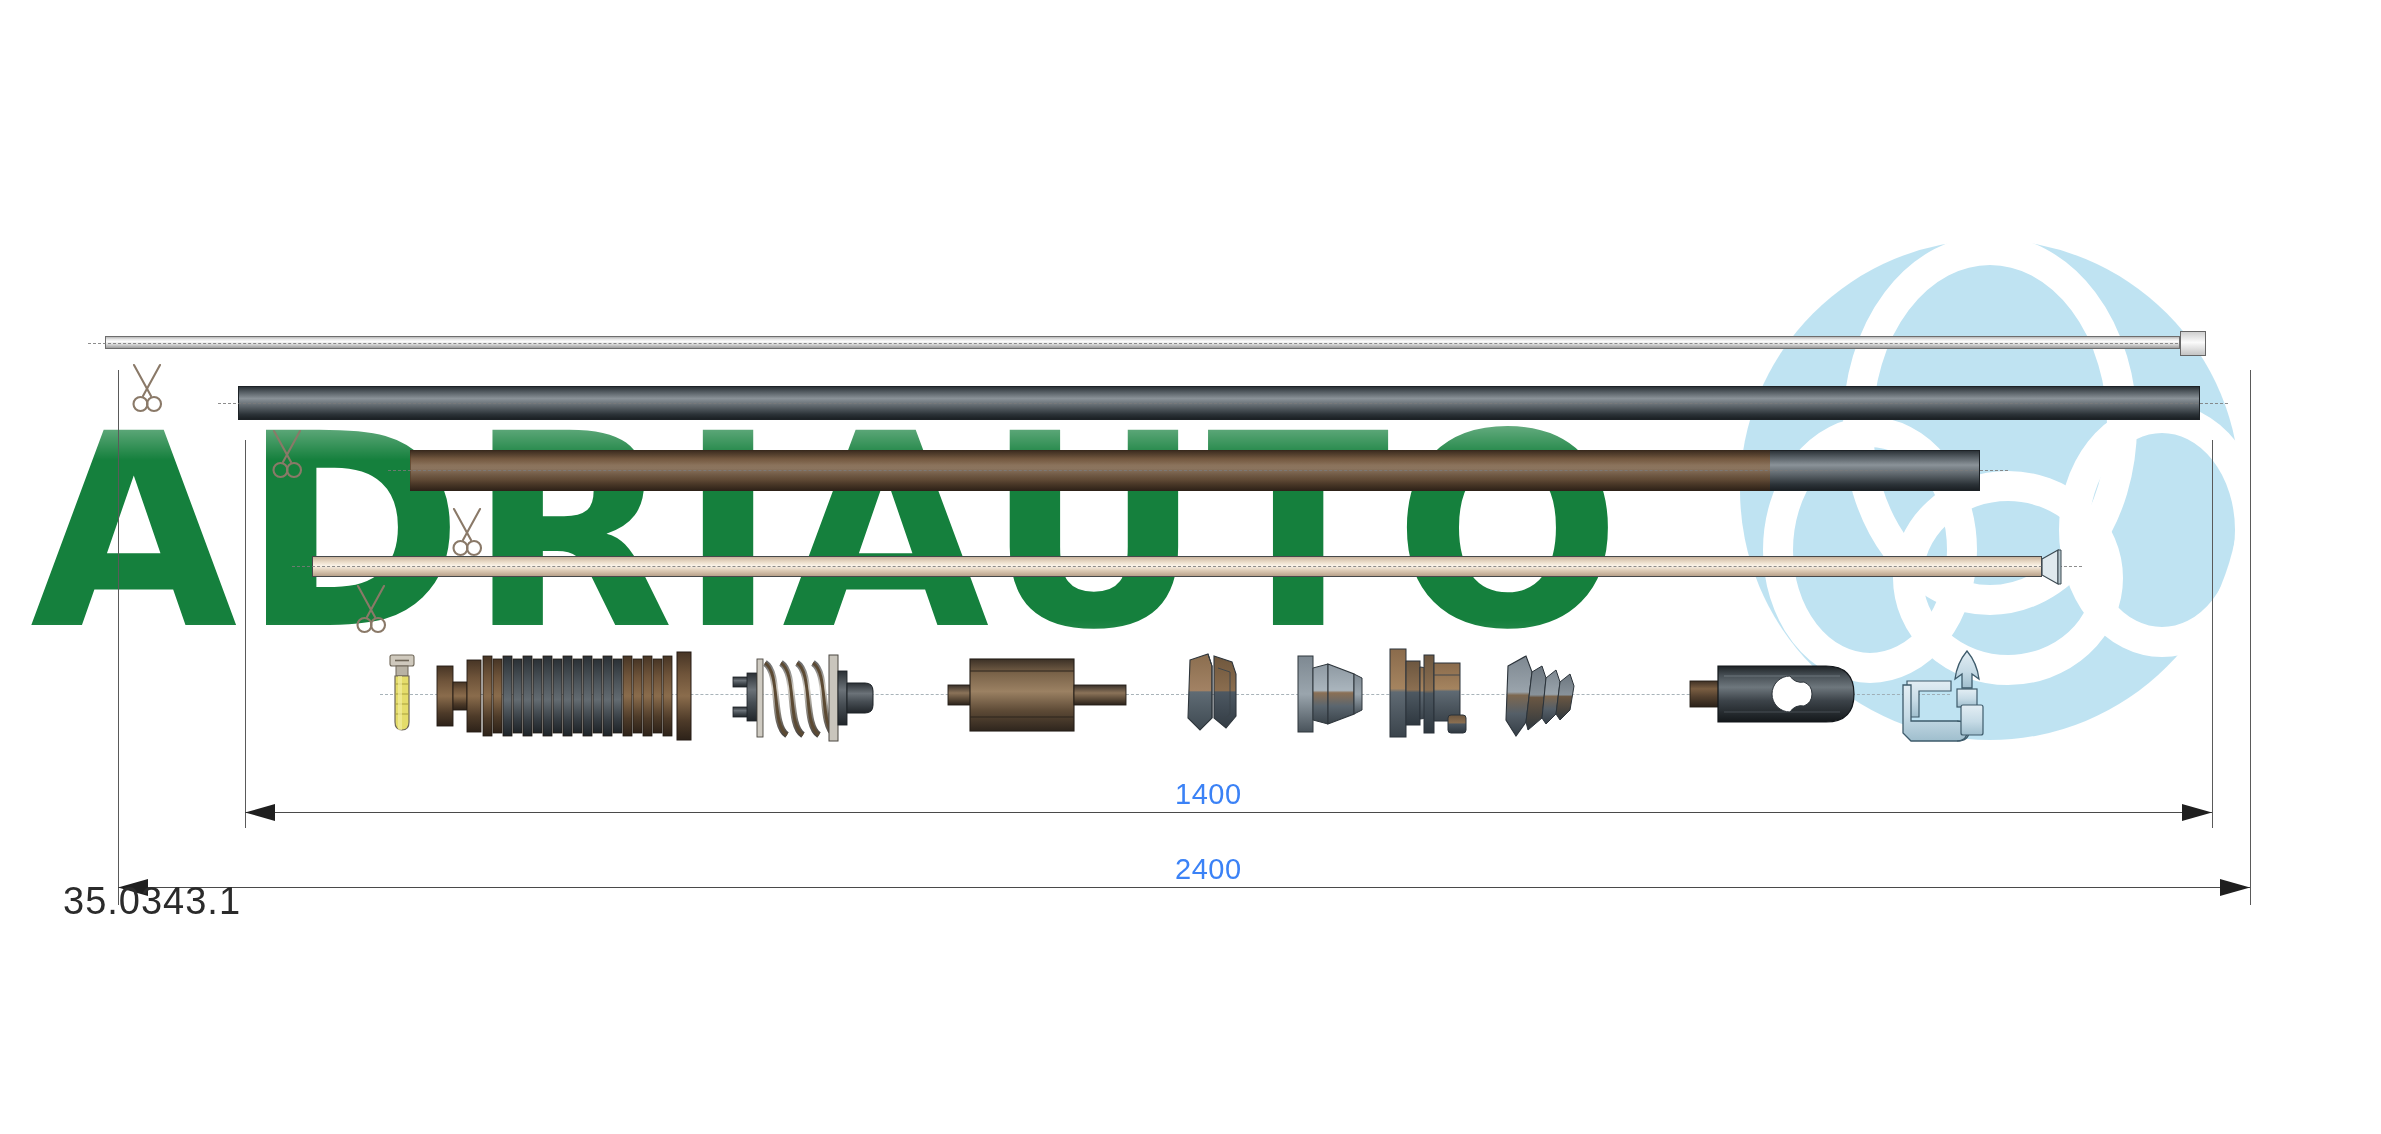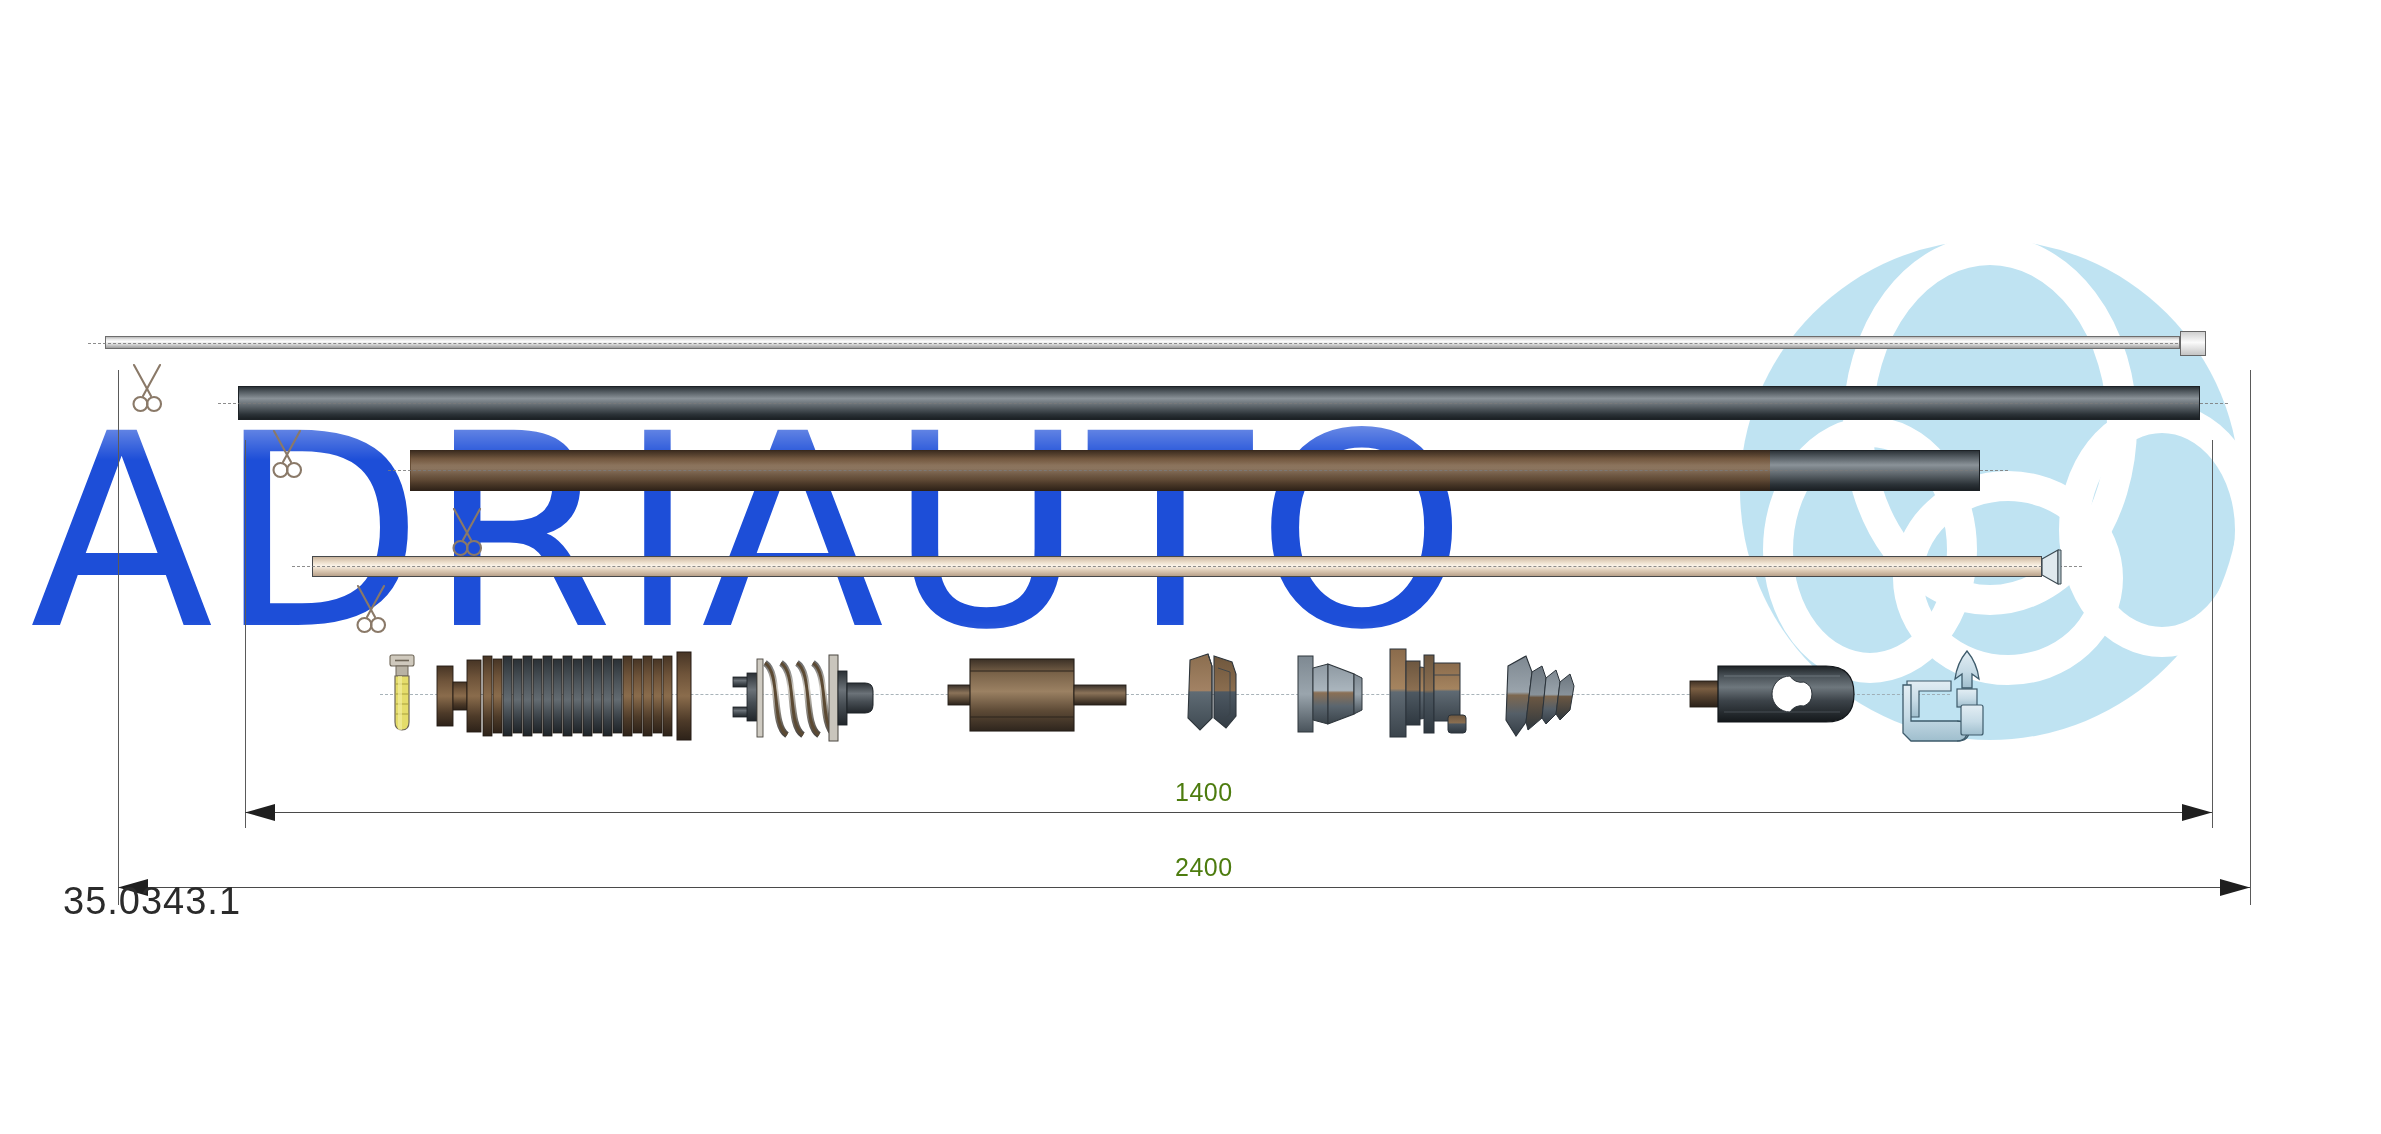--- a/index.html
+++ b/index.html
@@ -4,43 +4,43 @@
 <style>
   html,body{margin:0;padding:0;background:#ffffff;}
   body{width:2381px;height:1134px;font-family:"Liberation Sans",sans-serif;overflow:hidden;position:relative;}
   #stage{position:absolute;left:0;top:0;width:2381px;height:1134px;background:#fff;overflow:hidden;}
 
   
   .wm-layer{position:absolute;left:0;top:0;width:2381px;height:1134px;pointer-events:none;}
   .wm-text{
     position:absolute;left:30px;top:398px;
     font-family:"DejaVu Sans",sans-serif;
-    font-weight:400;font-size:268px;letter-spacing:4px;
-    color:#1d4ed8;line-height:1;white-space:nowrap;
+    font-weight:700;font-size:268px;letter-spacing:4px;
+    color:#15803d;line-height:1;white-space:nowrap;
     -webkit-text-stroke:0px;
   }
   .wm-fade{
     position:absolute;left:0;top:620px;width:2381px;height:300px;
     background:linear-gradient(to bottom,rgba(255,255,255,0) 0%,rgba(255,255,255,.80) 48%,rgba(255,255,255,1) 82%);
   }
   .wm-fade2{
     position:absolute;left:0;top:330px;width:2381px;height:130px;
     background:linear-gradient(to top,rgba(255,255,255,0) 0%,rgba(255,255,255,.9) 70%,#fff 100%);
   }
   .wm-circle{
     position:absolute;left:1740px;top:240px;width:500px;height:500px;border-radius:50%;
     background:radial-gradient(circle at 50% 50%, #bfe3f2 0%, #bfe3f2 72%, rgba(191,227,242,.55) 86%, rgba(191,227,242,0) 100%);
   }
   .wm-loops{position:absolute;left:1690px;top:200px;width:620px;height:560px;}
 
   
   .abs{position:absolute;}
   .vline{position:absolute;width:1px;background:#5a5a5a;}
   .hline{position:absolute;height:1px;background:#4a4a4a;}
-  .dim-text{position:absolute;font-family:"Liberation Sans",sans-serif;font-size:25px;color:#4d7c0f;letter-spacing:.5px;}
+  .dim-text{position:absolute;font-family:"Liberation Sans",sans-serif;font-size:29px;color:#3b82f6;letter-spacing:.5px;}
   .partnum{position:absolute;left:63px;top:880px;font-family:"Liberation Sans",sans-serif;font-size:38px;color:#2b2b2b;letter-spacing:1px;}
 
   
   .rod{position:absolute;border:1px solid #6d6d6d;box-sizing:border-box;}
   .rod-thin-top{
     background:linear-gradient(to bottom,#b9b9b9 0%,#e9e9e9 22%,#fdfdfd 42%,#d6d6d6 68%,#9d9d9d 100%);
   }
   .rod-dark{
     background:linear-gradient(to bottom,#2c3338 0%,#565e64 16%,#8a9298 36%,#5d656b 60%,#2b3237 86%,#1b2024 100%);
     border-color:#1d2226;

